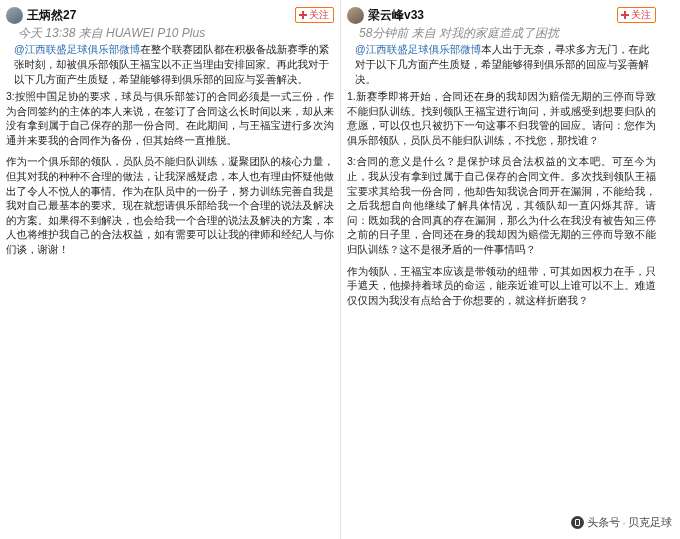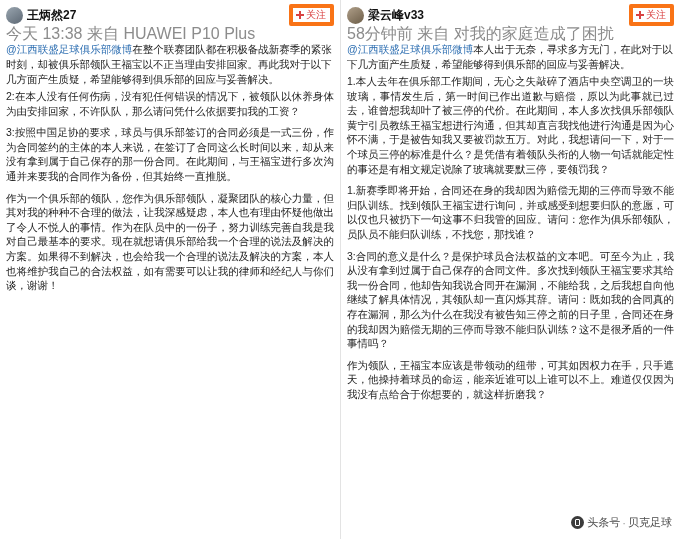--- a/index.html
+++ b/index.html
@@ -27,21 +27,21 @@
     height: 539px;
     box-sizing: border-box;
     background: #ffffff;
     position: relative;
     overflow: hidden;
   }
   .pane.left {
     padding: 4px 6px 0 6px;
   }
   .pane.right {
-    padding: 4px 6px 0 6px;
+    padding: 4px 24px 0 6px;
     border-left: 1px solid #e3e3e3;
   }
   
   .post-header {
     display: flex;
     align-items: center;
     height: 22px;
     margin-bottom: 1px;
   }
   .avatar {
@@ -60,21 +60,21 @@
     font-size: 12px;
     font-weight: bold;
     color: #111111;
     white-space: nowrap;
     letter-spacing: 0px;
   }
   .spacer { flex: 1 1 auto; }
   .follow-btn {
     display: flex;
     align-items: center;
-    border: 4px solid #f97316;
+    border: 1px solid #f97316;
     color: #d94141;
     font-size: 10px;
     border-radius: 2px;
     padding: 0px 4px 1px 3px;
     line-height: 13px;
     background: #ffffff;
     white-space: nowrap;
   }
   .plus-icon {
     display: inline-block;
@@ -85,32 +85,33 @@
   }
   .plus-icon:before, .plus-icon:after {
     content: "";
     position: absolute;
     background: #d94141;
   }
   .plus-icon:before { left: 3px; top: 0; width: 2px; height: 8px; }
   .plus-icon:after { top: 3px; left: 0; height: 2px; width: 8px; }
 
   .meta-line {
-    font-size: 16px;
+    font-size: 12px;
     color: #8c8c8c;
-    margin: 0 0 2px 0;
+    margin: 0 0 2px 12px;
     line-height: 13px;
     white-space: nowrap;
+    font-style: italic;
   }
 
   .mention-line {
     font-size: 10.5px;
     line-height: 15px;
     color: #222222;
-    margin: 0 0 2px 0;
+    margin: 0 0 2px 8px;
   }
   .mention {
     color: #2a6cb0;
   }
   .para {
     margin: 0 0 7px 0;
     font-size: 10.5px;
     line-height: 14.6px;
     color: #1c1c1c;
     text-align: justify;
@@ -160,40 +161,38 @@
       <span class="spacer"></span>
       <div class="follow-btn">
         <span class="plus-icon"></span>
         <span>关注</span>
       </div>
     </div>
     <div class="meta-line">今天 13:38 来自 HUAWEI P10 Plus</div>
     <div class="mention-line">
       <span class="mention">@江西联盛足球俱乐部微博</span><span>在整个联赛团队都在积极备战新赛季的紧张时刻，却被俱乐部领队王福宝以不正当理由安排回家。再此我对于以下几方面产生质疑，希望能够得到俱乐部的回应与妥善解决。</span>
     </div>
-    <div class="para">2:在本人没有任何伤病，没有犯任何错误的情况下，被领队以休养身体为由安排回家，不许队队，那么请问凭什么依据要扣我的工资？</div>
     <div class="para">3:按照中国足协的要求，球员与俱乐部签订的合同必须是一式三份，作为合同签约的主体的本人来说，在签订了合同这么长时间以来，却从来没有拿到属于自己保存的那一份合同。在此期间，与王福宝进行多次沟通并来要我的合同作为备份，但其始终一直推脱。</div>
-    <div class="para">作为一个俱乐部的领队，您作为俱乐部领队，凝聚团队的核心力量，但其对我的种种不合理的做法，让我深感疑虑，本人也有理由怀疑他做出了令人不悦人的事情。作为在队员中的一份子，努力训练完善自我是我对自己最基本的要求。现在就想请俱乐部给我一个合理的说法及解决的方案。如果得不到解决，也会给我一个合理的说法及解决的方案，本人也将维护我自己的合法权益，如有需要可以让我的律师和经纪人与你们谈，谢谢！</div>
+    <div class="para">作为一个俱乐部的领队，员队员不能归队训练，凝聚团队的核心力量，但其对我的种种不合理的做法，让我深感疑虑，本人也有理由怀疑他做出了令人不悦人的事情。作为在队员中的一份子，努力训练完善自我是我对自己最基本的要求。现在就想请俱乐部给我一个合理的说法及解决的方案。如果得不到解决，也会给我一个合理的说法及解决的方案，本人也将维护我自己的合法权益，如有需要可以让我的律师和经纪人与你们谈，谢谢！</div>
   </div>
 
   <div class="pane right">
     <div class="post-header">
       <div class="avatar right-av"></div>
       <span class="author">梁云峰v33</span>
       <span class="spacer"></span>
       <div class="follow-btn">
         <span class="plus-icon"></span>
         <span>关注</span>
       </div>
     </div>
     <div class="meta-line">58分钟前 来自 对我的家庭造成了困扰</div>
     <div class="mention-line">
       <span class="mention">@江西联盛足球俱乐部微博</span><span>本人出于无奈，寻求多方无门，在此对于以下几方面产生质疑，希望能够得到俱乐部的回应与妥善解决。</span>
     </div>
-    <div class="para">1.本人去年在俱乐部工作期间，无心之失敲碎了酒店中央空调卫的一块玻璃，事情发生后，第一时间已作出道歉与赔偿，原以为此事就已过去，谁曾想我却叶了被三停的代价。在此期间，本人多次找俱乐部领队黄宁引员教练王福宝想进行沟通，但其却直言我找他进行沟通是因为心怀不满，于是被告知我又要被罚款五万。对此，我想请问一下，对于一个球员三停的标准是什么？是凭借有着领队头衔的人物一句话就能定性的事还是有相文规定说除了玻璃就要默三停，要领罚我？</div>
     <div class="para">1.新赛季即将开始，合同还在身的我却因为赔偿无期的三停而导致不能归队训练。找到领队王福宝进行询问，并或感受到想要归队的意愿，可以仅也只被扔下一句这事不归我管的回应。请问：您作为俱乐部领队，员队员不能归队训练，不找您，那找谁？</div>
     <div class="para">3:合同的意义是什么？是保护球员合法权益的文本吧。可至今为止，我从没有拿到过属于自己保存的合同文件。多次找到领队王福宝要求其给我一份合同，他却告知我说合同开在漏洞，不能给我，之后我想自向他继续了解具体情况，其领队却一直闪烁其辞。请问：既如我的合同真的存在漏洞，那么为什么在我没有被告知三停之前的日子里，合同还在身的我却因为赔偿无期的三停而导致不能归队训练？这不是很矛盾的一件事情吗？</div>
     <div class="para">作为领队，王福宝本应该是带领动的纽带，可其如因权力在手，只手遮天，他操持着球员的命运，能亲近谁可以上谁可以不上。难道仅仅因为我没有点给合于你想要的，就这样折磨我？</div>
 
     <div class="watermark">
       <span class="wm-icon"></span>
       <span>头条号</span>
       <span class="wm-sep">·</span>
       <span>贝克足球</span>
     </div>

